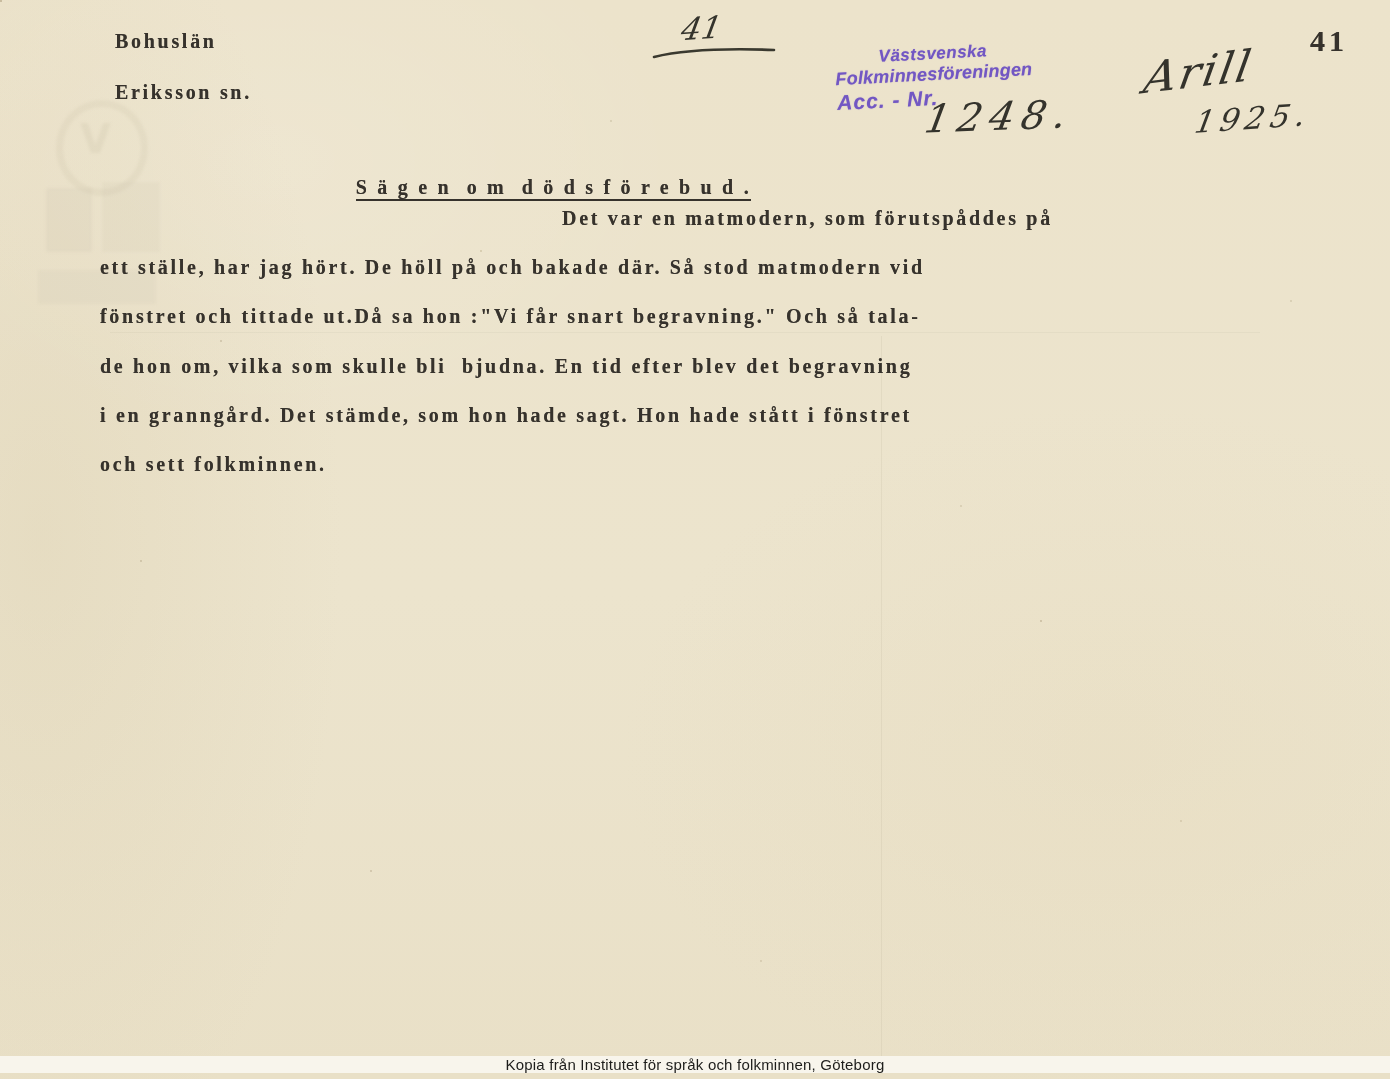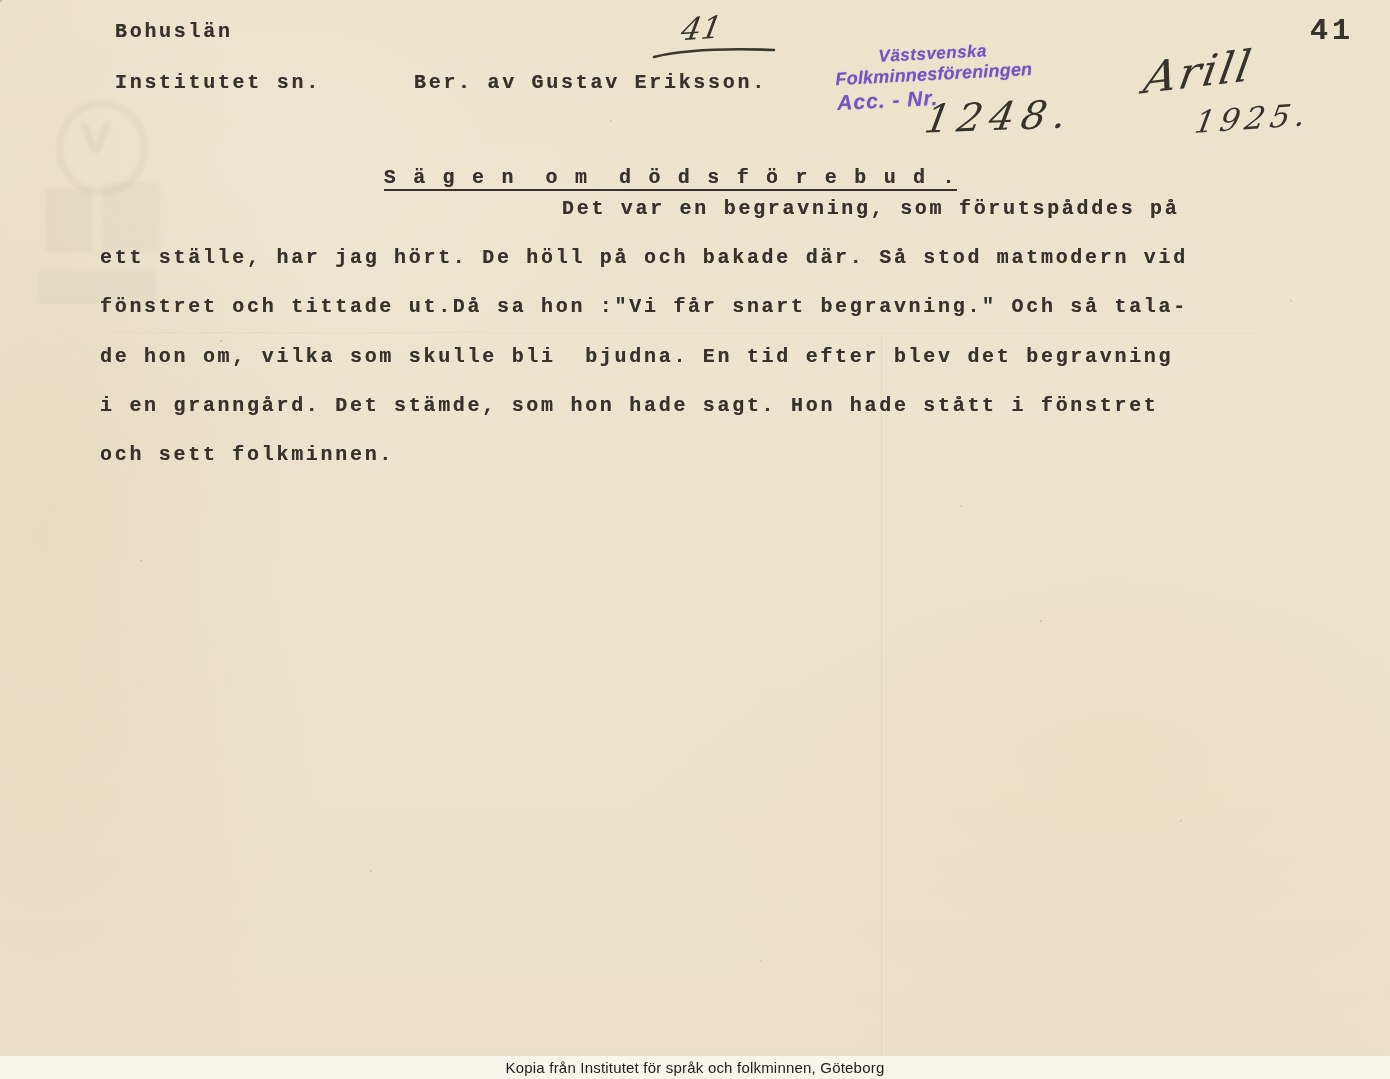--- a/index.html
+++ b/index.html
@@ -11,27 +11,28 @@
     background-color:#ece3cb;
     background-image:
       radial-gradient(ellipse 600px 400px at 20% 15%, rgba(255,255,255,0.10), rgba(255,255,255,0) 70%),
       radial-gradient(ellipse 700px 500px at 80% 70%, rgba(230,218,188,0.35), rgba(230,218,188,0) 70%),
       radial-gradient(ellipse 400px 900px at 3% 50%, rgba(215,202,168,0.30), rgba(215,202,168,0) 75%),
       linear-gradient(180deg, #ece3cb 0%, #ece4cd 55%, #e9e0c7 100%);
     font-family:"Liberation Sans", sans-serif;
   }
   .tw{
     position:absolute;
-    font-family:Liberation Mono, monospace;
+    font-family:Liberation Serif, serif;
     font-weight:700;
     font-size:20px;
     letter-spacing:2.7px;
     color:#36322c;
     white-space:pre;
     text-shadow:0 0 0.6px rgba(54,50,44,0.6);
+    margin-top:10px;
   }
   .title-underline{
     border-bottom:2.5px solid #36322c;
     padding-bottom:0;
     display:inline-block;
   }
   .hand{
     position:absolute;
     font-family:"DejaVu Serif", serif;
     font-style:italic;
@@ -46,21 +47,21 @@
     color:#7257c3;
     font-family:"Liberation Sans", sans-serif;
     font-style:italic;
     text-shadow:0 0 1px rgba(114,87,195,0.55);
     line-height:1.15;
   }
   .stamp .s1{font-size:17px;font-weight:700;text-align:center;letter-spacing:0.5px;}
   .stamp .s2{font-size:18px;font-weight:700;text-align:center;letter-spacing:0.2px;}
   .stamp .s3{font-size:21px;font-weight:700;text-align:left;margin-left:10px;margin-top:2px;letter-spacing:1px;}
   .footer-bar{
-    position:absolute;left:0;top:1056px;width:1390px;height:23px;
+    position:absolute;left:0;top:1056px;width:1390px;height:17px;
     background:#f8f5ec;
     display:flex;align-items:center;justify-content:center;
   }
   .footer-bar span{
     font-family:"Liberation Sans", sans-serif;
     font-size:15px;color:#1d1d1b;letter-spacing:0.2px;
   }
   .watermark{position:absolute;left:28px;top:92px;width:150px;height:220px;opacity:0.55;filter:blur(1.5px);pointer-events:none;}
   .wm-circle{
     position:absolute;left:28px;top:8px;width:78px;height:82px;border-radius:50%;
@@ -95,22 +96,21 @@
     <div class="wm-block1"></div>
     <div class="wm-block2"></div>
     <div class="wm-block3"></div>
   </div>
 
   <div class="speckles"></div>
   <div class="crease-h"></div>
   <div class="crease-v"></div>
 
   <div class="tw" style="left:115px;top:20px;">Bohuslän</div>
-  <div class="tw" style="left:115px;top:71px;">Institutet sn.</div>
-  <div class="tw" style="left:414px;top:71px;">Ber. av Gustav Eriksson.</div>
+  <div class="tw" style="left:115px;top:71px;">Eriksson sn.</div>
 
   <div class="hand" style="left:682px;top:10px;font-size:31px;transform:skewX(-14deg) rotate(-4deg);">41</div>
   <svg class="swoosh" width="130" height="16" viewBox="0 0 130 16">
     <path d="M4,13 Q45,3 124,6" stroke="#3a392f" stroke-width="2.6" fill="none" stroke-linecap="round"></path>
   </svg>
 
   <div class="stamp">
     <div class="s1">Västsvenska</div>
     <div class="s2">Folkminnesföreningen</div>
     <div class="s3">Acc. - Nr.</div>
@@ -120,21 +120,21 @@
 
   <div class="hand" style="left:1146px;top:46px;font-size:44px;letter-spacing:2px;transform:skewX(-16deg) rotate(-7deg);">Arill</div>
   <div class="hand" style="left:1196px;top:100px;font-size:31px;letter-spacing:5px;transform:skewX(-14deg) rotate(-4deg);">1925.</div>
 
   <div class="tw" style="left:1310px;top:14px;font-size:30px;letter-spacing:4px;">41</div>
 
   <div class="tw" style="left:325px;top:143px;">
     <span class="title-underline">S ä g e n  o m  d ö d s f ö r e b u d .</span>
   </div>
 
-  <div class="tw" style="left:562px;top:197px;">Det var en begravning, som förutspåddes på</div>
+  <div class="tw" style="left:562px;top:197px;">Det var en matmodern, som förutspåddes på</div>
   <div class="tw" style="left:100px;top:295px;">fönstret och tittade ut.Då sa hon :"Vi får snart begravning." Och så tala-</div>
   <div class="tw" style="left:100px;top:246px;">ett ställe, har jag hört. De höll på och bakade där. Så stod matmodern vid</div>
   <div class="tw" style="left:100px;top:394px;">i en granngård. Det stämde, som hon hade sagt. Hon hade stått i fönstret</div>
   <div class="tw" style="left:100px;top:345px;">de hon om, vilka som skulle bli  bjudna. En tid efter blev det begravning</div>
   <div class="tw" style="left:100px;top:443px;">och sett folkminnen.</div>
 
   <div class="footer-bar">
     <span>Kopia från Institutet för språk och folkminnen, Göteborg</span>
   </div>
 

